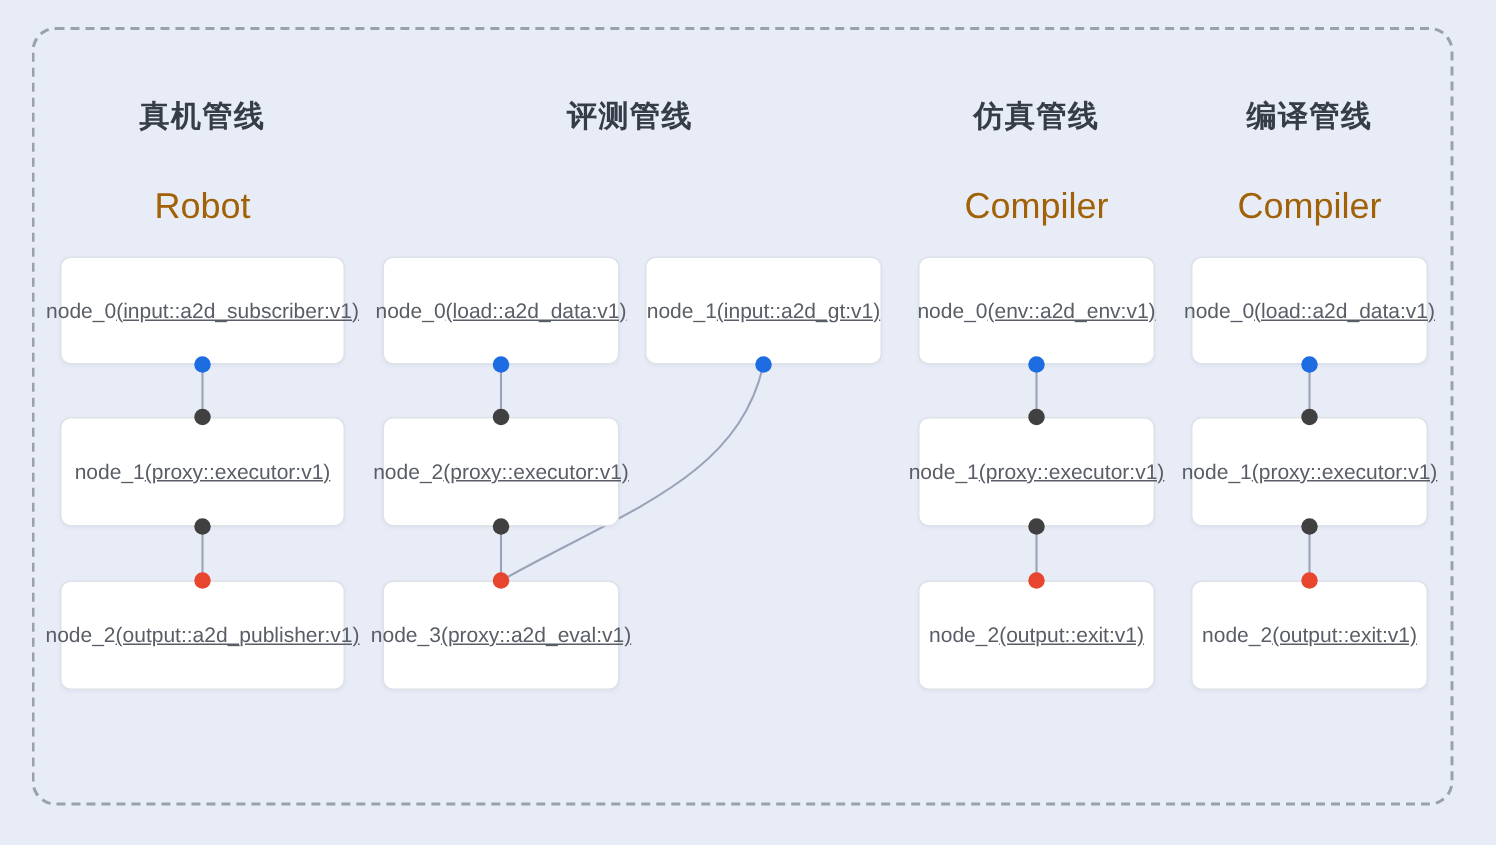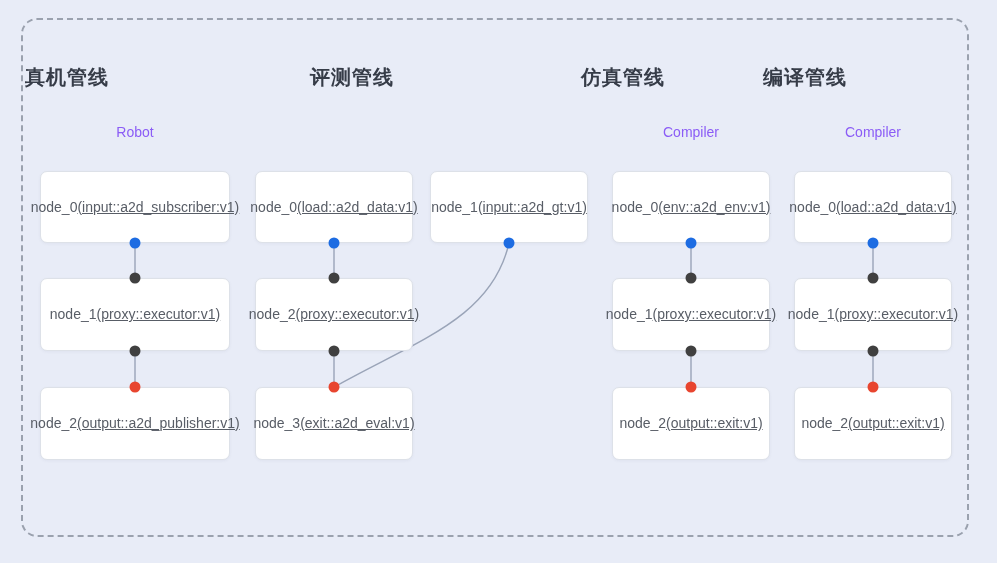--- a/index.html
+++ b/index.html
@@ -17,27 +17,27 @@
     border:2px dashed #9aa1ae;border-radius:16px;
     box-sizing:border-box;
   }
   .links,.dots{
     position:absolute;left:0;top:0;width:997px;height:563px;
     pointer-events:none;
   }
   .links{z-index:1;}
   .dots{z-index:3;}
   .title-zh{
-    position:absolute;width:220px;text-align:left;
+    position:absolute;width:220px;text-align:center;
     font-size:20px;font-weight:700;color:#363c48;
     letter-spacing:1px;z-index:2;
   }
   .title-en{
     position:absolute;width:220px;text-align:center;
-    font-size:14px;font-weight:400;color:#8b5cf6;z-index:2;
+    font-size:24px;font-weight:400;color:#a16207;z-index:2;
   }
   .node{
     position:absolute;background:#ffffff;
     border:1px solid #dde1e8;border-radius:7px;
     box-sizing:border-box;z-index:2;
     display:flex;flex-direction:row;align-items:center;justify-content:center;
     box-shadow:0 1px 3px rgba(80,90,120,0.06);
   }
   .node-name{
     font-size:14px;color:#585d66;line-height:23px;white-space:nowrap;
@@ -95,21 +95,21 @@
   <div class="node" style="left:430px;top:171px;width:158px;height:72px">
     <div class="node-name">node_1</div>
     <div class="node-type">(input::a2d_gt:v1)</div>
   </div>
   <div class="node" style="left:255px;top:278px;width:158px;height:73px">
     <div class="node-name">node_2</div>
     <div class="node-type">(proxy::executor:v1)</div>
   </div>
   <div class="node" style="left:255px;top:387px;width:158px;height:73px">
     <div class="node-name">node_3</div>
-    <div class="node-type">(exit::a2d_eval:v1)</div>
+    <div class="node-type">(proxy::a2d_eval:v1)</div>
   </div>
 
   <div class="node" style="left:612px;top:171px;width:158px;height:72px">
     <div class="node-name">node_0</div>
     <div class="node-type">(env::a2d_env:v1)</div>
   </div>
   <div class="node" style="left:612px;top:278px;width:158px;height:73px">
     <div class="node-name">node_1</div>
     <div class="node-type">(proxy::executor:v1)</div>
   </div>

